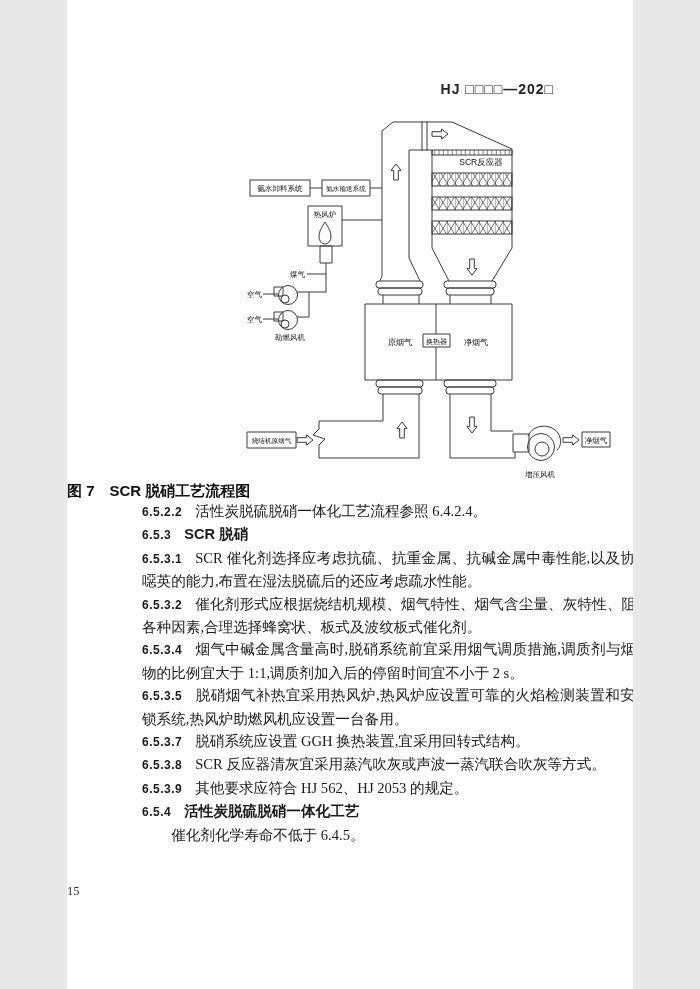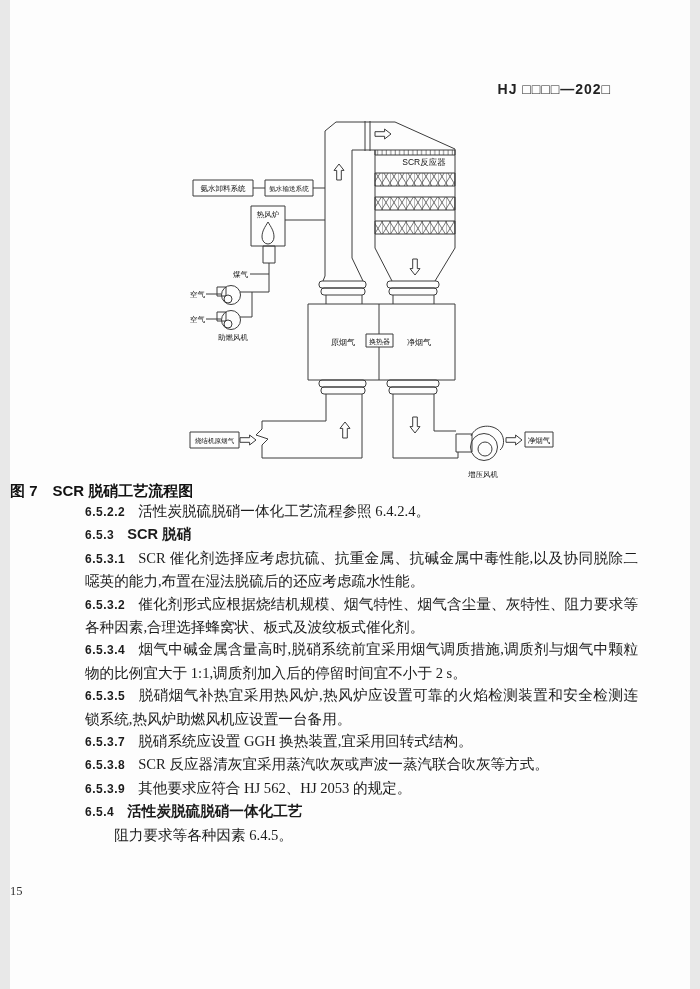--- a/index.html
+++ b/index.html
@@ -1,17 +1,17 @@
 <!DOCTYPE html>
 <html><head>
 <meta charset="utf-8">
 <style>
   html,body{margin:0;padding:0;background:#e8e8e8;}
   .page{
-    position:relative;width:680px;height:989px;background:#fdfdfd;
+    position:relative;width:566px;height:989px;background:#fdfdfd;
     margin:0 auto;overflow:hidden;
     font-family:"Liberation Serif","DejaVu Serif",serif;color:#1b1b1b;
   }
   .hdr{
     position:absolute;top:81px;right:79px;
     font-family:"Liberation Sans","DejaVu Sans",sans-serif;
     font-weight:bold;font-size:14px;letter-spacing:1px;color:#222;
   }
   .diagram{position:absolute;left:172px;top:118px;}
   .caption{
@@ -180,18 +180,18 @@
     <p class="clause"><span class="cnum">6.5.2.2</span><span class="ctext">活性炭脱硫脱硝一体化工艺流程参照 6.4.2.4。</span></p>
     <p class="clause hd"><span class="cnum">6.5.3</span><span class="ctext">SCR 脱硝</span></p>
     <p class="clause"><span class="cnum">6.5.3.1</span><span class="ctext">SCR 催化剂选择应考虑抗硫、抗重金属、抗碱金属中毒性能,以及协同脱除二噁英的能力,布置在湿法脱硫后的还应考虑疏水性能。</span></p>
     <p class="clause"><span class="cnum">6.5.3.2</span><span class="ctext">催化剂形式应根据烧结机规模、烟气特性、烟气含尘量、灰特性、阻力要求等各种因素,合理选择蜂窝状、板式及波纹板式催化剂。</span></p>
     <p class="clause"><span class="cnum">6.5.3.4</span><span class="ctext">烟气中碱金属含量高时,脱硝系统前宜采用烟气调质措施,调质剂与烟气中颗粒物的比例宜大于 1:1,调质剂加入后的停留时间宜不小于 2 s。</span></p>
     <p class="clause"><span class="cnum">6.5.3.5</span><span class="ctext">脱硝烟气补热宜采用热风炉,热风炉应设置可靠的火焰检测装置和安全检测连锁系统,热风炉助燃风机应设置一台备用。</span></p>
     <p class="clause"><span class="cnum">6.5.3.7</span><span class="ctext">脱硝系统应设置 GGH 换热装置,宜采用回转式结构。</span></p>
     <p class="clause"><span class="cnum">6.5.3.8</span><span class="ctext">SCR 反应器清灰宜采用蒸汽吹灰或声波一蒸汽联合吹灰等方式。</span></p>
     <p class="clause"><span class="cnum">6.5.3.9</span><span class="ctext">其他要求应符合 HJ 562、HJ 2053 的规定。</span></p>
     <p class="clause hd"><span class="cnum">6.5.4</span><span class="ctext">活性炭脱硫脱硝一体化工艺</span></p>
-    <p class="clause indent"><span class="ctext">阻力要求等各种因素 6.4.5。</span></p>
+    <p class="clause indent"><span class="ctext">催化剂化学寿命不低于 6.4.5。</span></p>
   </div>
 
   <div class="pagenum">15</div>
 
 </div>
 
 </body></html>

